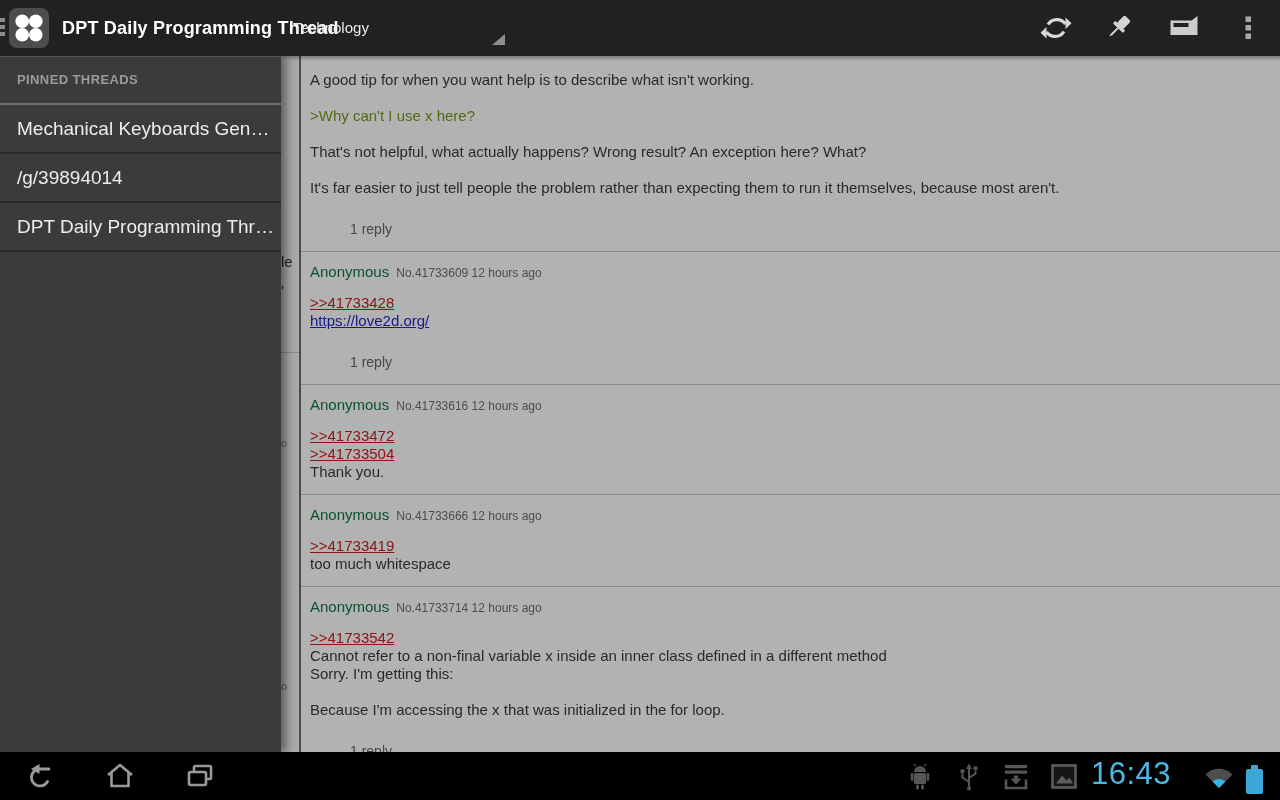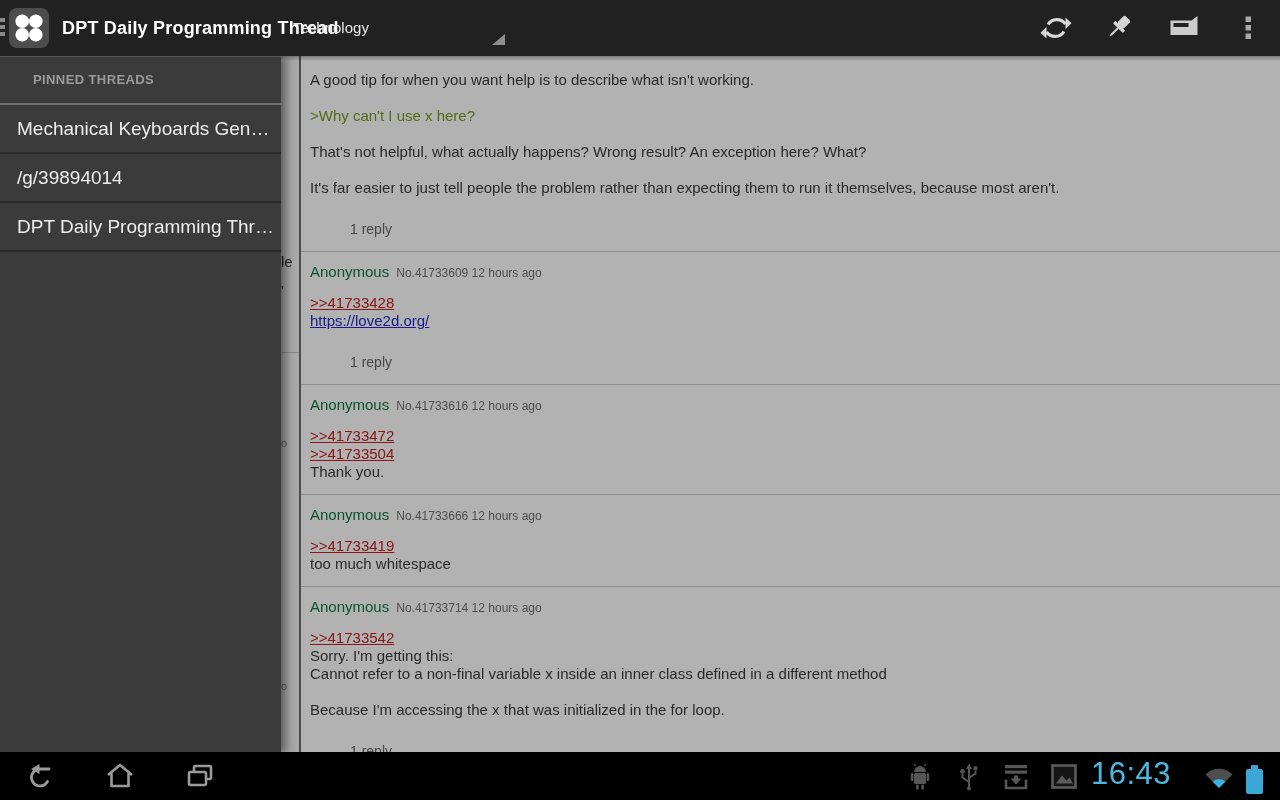--- a/index.html
+++ b/index.html
@@ -42,21 +42,21 @@
   .line.link{color:#2626cc;text-decoration:underline;width:max-content;}
   .replies{margin-top:23px;font-size:14px;line-height:18px;color:#666;margin-left:40px;}
 
   .topshadow{position:absolute;left:281px;top:0;right:0;height:5px;
              background:linear-gradient(rgba(0,0,0,.3),rgba(0,0,0,0));z-index:2;}
   .scrim{position:absolute;inset:0;background:rgba(0,0,0,.30);z-index:3;}
 
   
   .drawer{position:absolute;left:0;top:0;width:281px;height:696px;background:#3b3b3b;z-index:5;
           border-top:1px solid #555;box-shadow:5px 0 9px rgba(0,0,0,.45);}
-  .drawer-header{height:46px;line-height:46px;padding-left:33px;color:#9b9b9b;font-size:13px;
+  .drawer-header{height:46px;line-height:46px;padding-left:17px;color:#9b9b9b;font-size:13px;
                  font-weight:bold;letter-spacing:.4px;border-bottom:2px solid #6e6e6e;}
   .drawer-item{height:47px;line-height:47px;padding-left:17px;color:#ededed;font-size:19px;
                border-bottom:2px solid #2a2a2a;white-space:nowrap;overflow:hidden;}
 
   
   .navbar{position:absolute;top:752px;left:0;width:1280px;height:48px;background:#000;z-index:10;}
   .nav-btn{position:absolute;top:6px;width:36px;height:36px;}
   .nb-back{left:22px;} .nb-home{left:102px;} .nb-recents{left:182px;}
   .st-ic{position:absolute;}
   .st-robot{left:908px;top:12px;} .st-usb{left:958px;top:11px;}
@@ -182,22 +182,22 @@
           </div>
 
   </article>
 
   <article class="post">
     <div class="post-header">
       <span class="pname">Anonymous</span><span class="pmeta">No.41733714 12 hours ago</span>
     </div>
     <div class="post-body">
             <span class="line quote">&gt;&gt;41733542</span>
+            <span class="line text">Cannot refer to a non-final variable x inside an inner class defined in a different method</span>
             <span class="line text">Sorry. I'm getting this:</span>
-            <span class="line text">Cannot refer to a non-final variable x inside an inner class defined in a different method</span>
             <span class="line blank">&nbsp;</span>
             <span class="line text">Because I'm accessing the x that was initialized in the for loop.</span>
           </div>
     <div class="replies">1 reply</div>
   </article>
 </main>
 
     <div class="topshadow"></div>
     <div class="scrim"></div>
 

